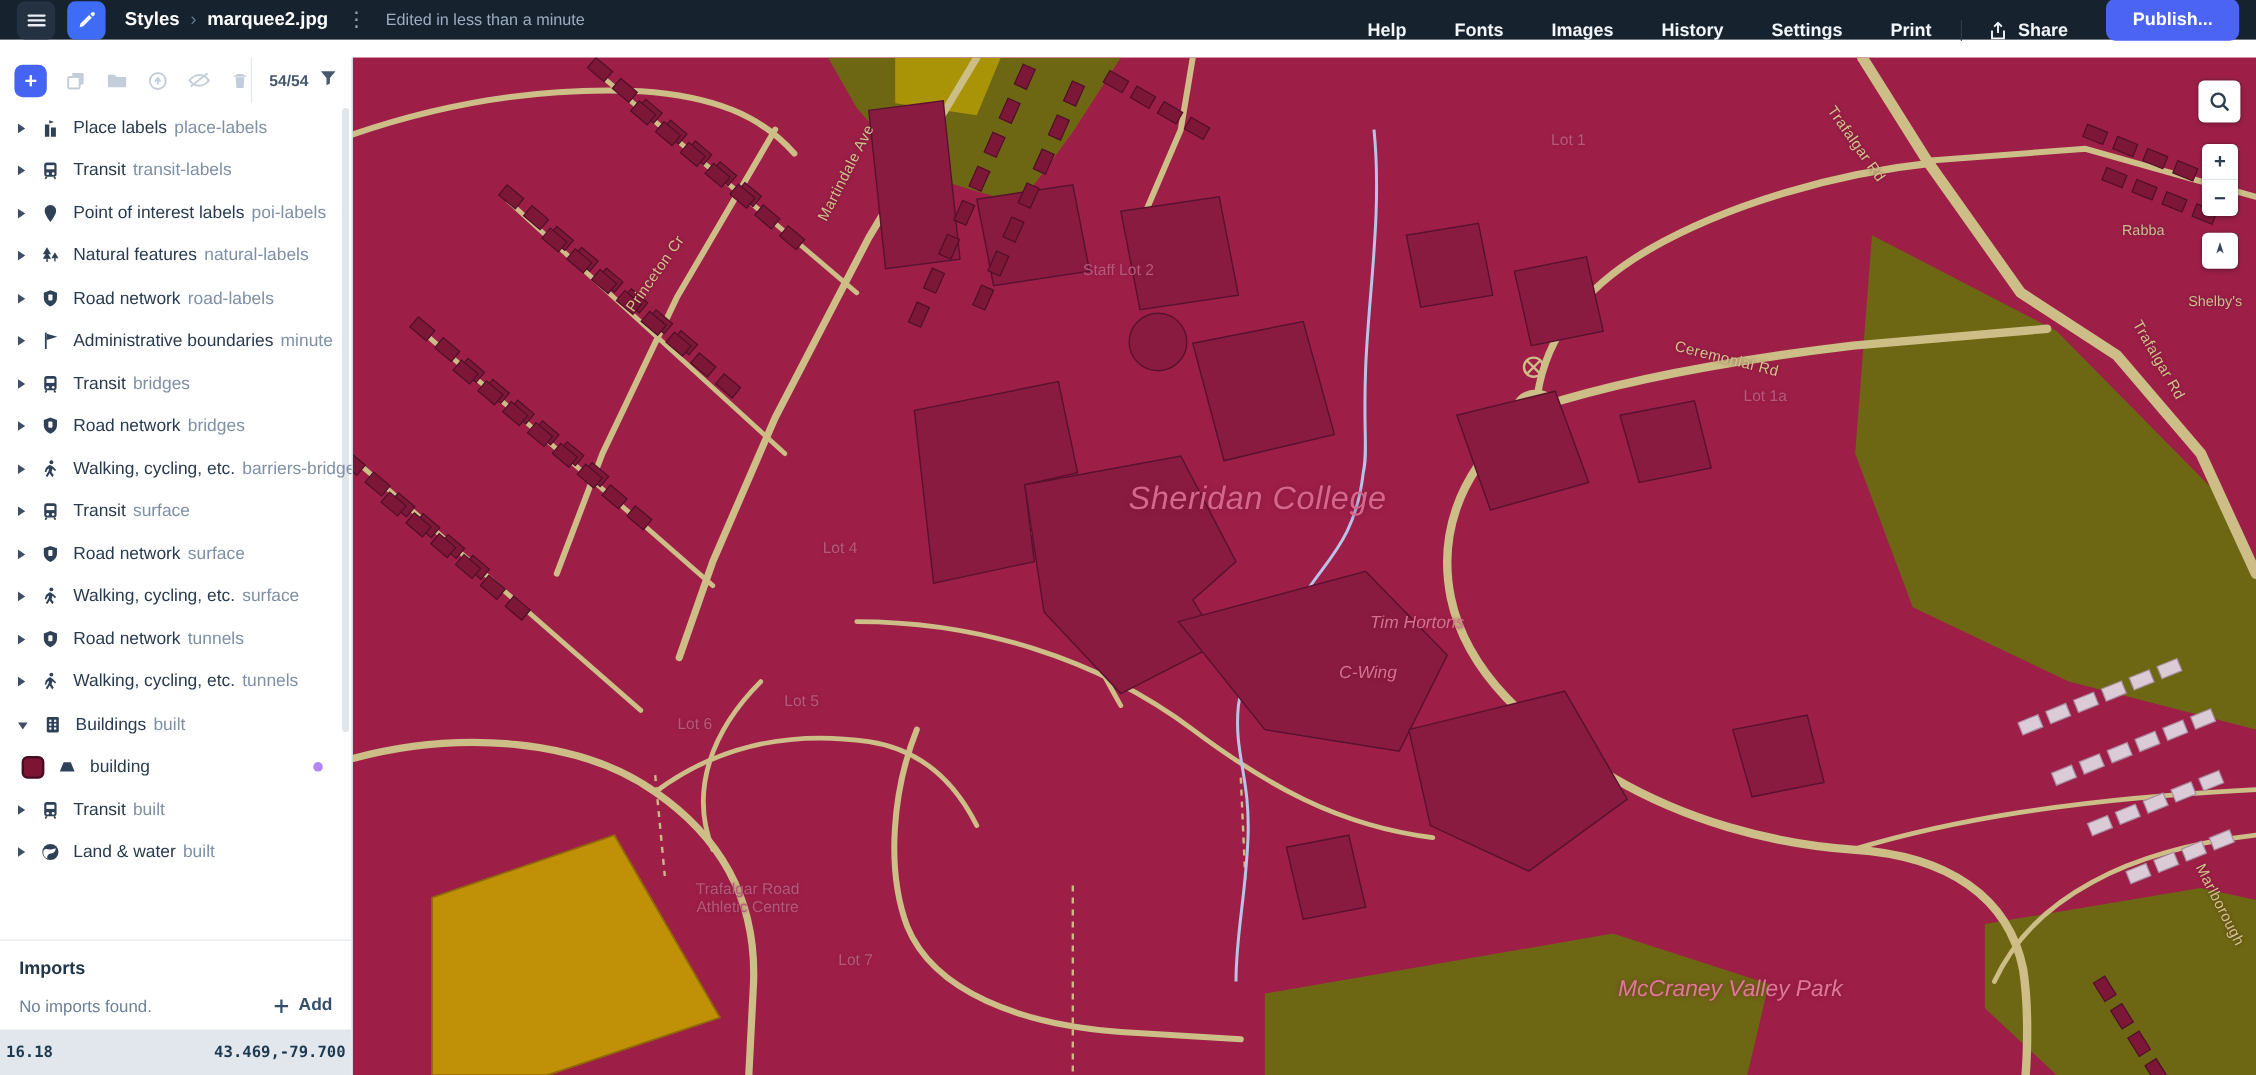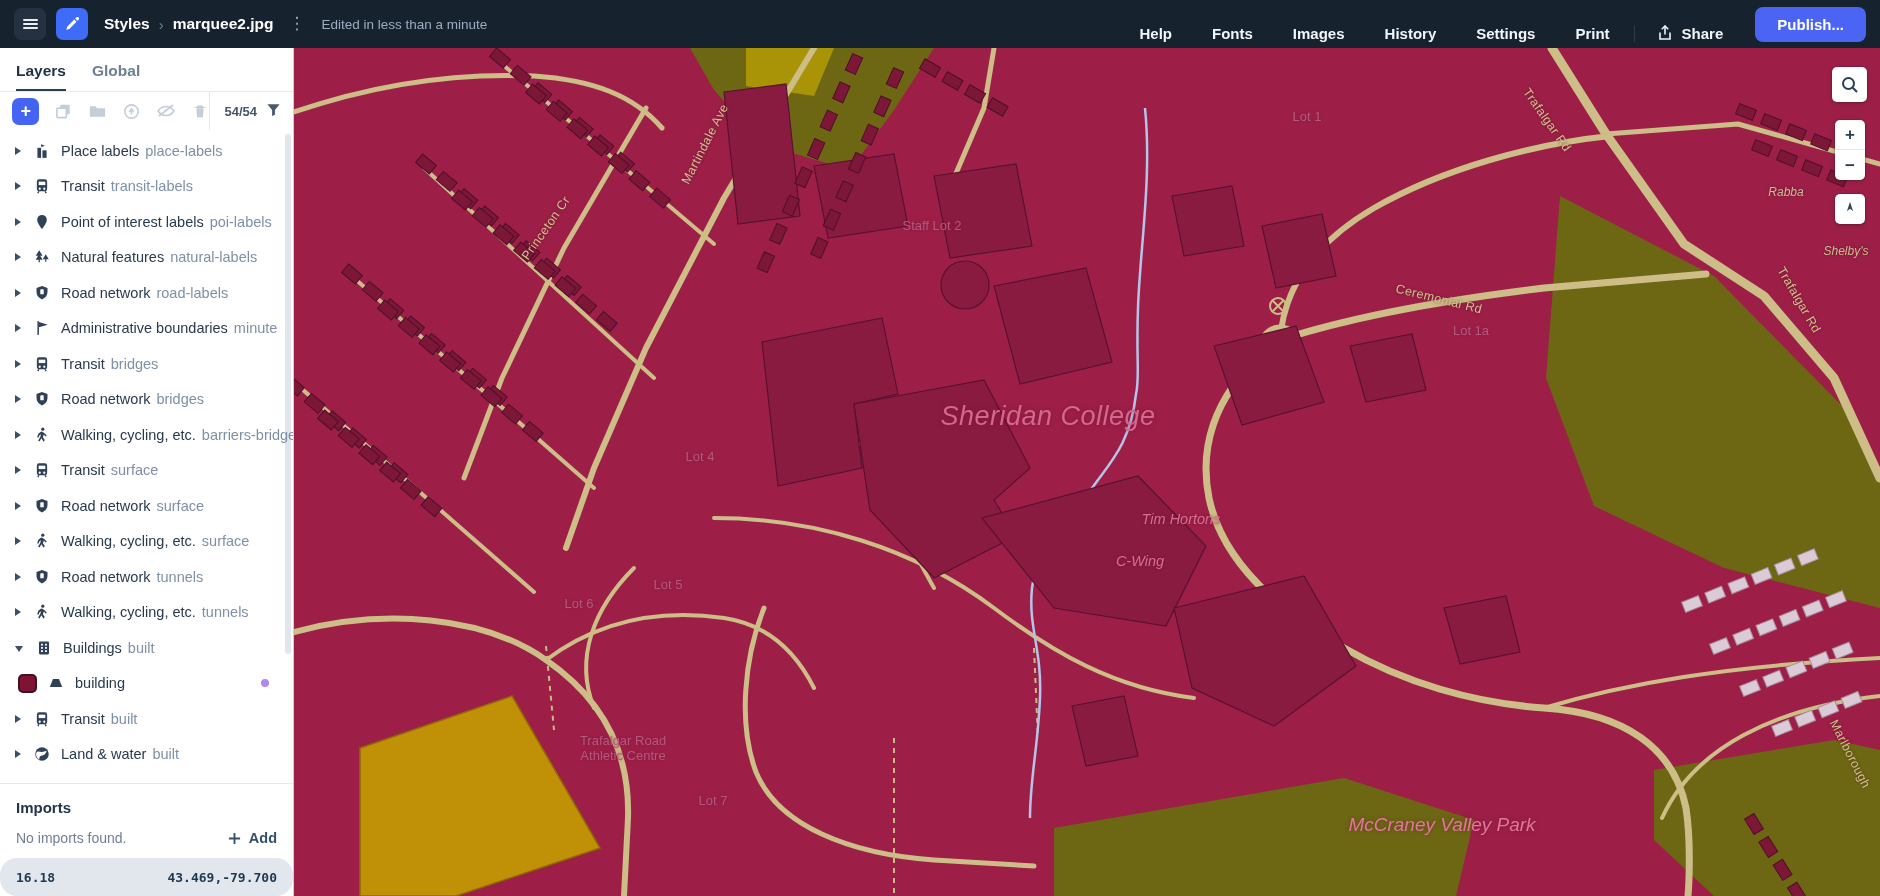--- a/index.html
+++ b/index.html
@@ -1,21 +1,21 @@
 <!DOCTYPE html>
 <html><head>
 <meta charset="utf-8">
 <style>
   * { box-sizing: border-box; margin: 0; padding: 0; }
   html,body { width:1880px; height:896px; }
   body { font-family:"Liberation Sans",sans-serif; overflow:hidden; background:#fff; }
   #app { position:relative; width:1880px; height:896px; overflow:hidden; }
 
   
-  #topbar { position:absolute; left:0; top:0; width:1880px; height:48px;
+  #topbar { position:absolute; left:0; top:0; width:1880px; height:33px;
     background:#16222e; display:flex; align-items:center; padding:0 14px; z-index:30; }
   .tb-btn { width:32px; height:32px; border-radius:7px; display:flex; align-items:center;
     justify-content:center; cursor:pointer; }
   #hamburger { background:#243140; }
   #hamburger .bar { display:block; width:15px; height:2px; background:#e8eef4; border-radius:1px; margin:2px auto; }
   #app-icon { background:#3f6cf6; margin-left:10px; }
   #breadcrumb { display:flex; align-items:center; margin-left:16px; gap:9px; }
   .crumb { color:#fff; font-weight:700; font-size:15.5px; cursor:pointer; }
   .crumb-sep { color:#6d8095; font-size:15px; }
   #kebab { color:#97a8bb; font-size:17px; letter-spacing:0; margin-left:6px; cursor:pointer; line-height:10px; }
@@ -56,33 +56,33 @@
   .swatch { width:19px; height:19px; border-radius:5px; border:2px solid #470d25; margin-right:11px; flex:none; }
   .dot { position:absolute; right:24px; top:50%; margin-top:-4px; width:8px; height:8px; border-radius:50%; }
   #scroll-thumb { position:absolute; right:2px; top:4px; width:6px; height:520px; border-radius:3px; background:#e1e6ec; }
   #imports { border-top:1px solid #e3e8ee; padding:15px 16px 12px 16px; }
   #imports-title { font-size:15px; font-weight:700; color:#22364a; margin-bottom:14px; }
   #imports-row { display:flex; align-items:center; justify-content:space-between; }
   #imports-empty { font-size:14px; color:#6d8096; }
   #imports-add { display:flex; align-items:center; gap:8px; color:#36506b; font-weight:700;
     font-size:14.5px; cursor:pointer; }
   #sb-status { height:38px; background:#e2e7ed; display:flex; align-items:center;
-    justify-content:space-between; padding:0 16px; font-family:"DejaVu Sans Mono",monospace;border-radius:17px; }
+    justify-content:space-between; padding:0 5px; font-family:"DejaVu Sans Mono",monospace; }
   #sb-zoom { font-size:13px; font-weight:700; color:#1d3950; }
   #sb-coords { font-size:13px; font-weight:600; color:#1d3950; }
 
   
   #map { position:absolute; left:294px; top:48px; width:1586px; height:848px; overflow:hidden;
     background:#9d1f48; cursor:grab; }
   #map svg.base { position:absolute; left:0; top:0; }
   #map-labels { position:absolute; left:0; top:0; width:100%; height:100%; pointer-events:none; }
   .ml { position:absolute; white-space:pre; text-align:center; transform:translate(-50%,-50%); }
   .ml.lot { color:#b4597c; font-size:13px; text-shadow:0 0 3px rgba(120,20,55,.55); }
   .ml.road { color:#d3c28b; font-size:12.5px; letter-spacing:.4px; text-shadow:0 0 3px rgba(70,15,35,.6); }
-  .ml.road2 { color:#cdbd8e; font-size:12px; text-shadow:0 0 3px rgba(70,15,35,.6);font-style:italic; }
+  .ml.road2 { color:#cdbd8e; font-size:12px; text-shadow:0 0 3px rgba(70,15,35,.6); }
   .ml.poi { color:#d3718f; font-style:italic; font-size:14.5px; text-shadow:0 0 3px rgba(110,15,50,.6); }
   .ml.place { color:#d5678d; font-style:italic; font-size:27px; letter-spacing:.5px;
     text-shadow:0 0 4px rgba(110,15,50,.55); }
   .ml.park { color:#df7899; font-style:italic; font-size:19px; text-shadow:0 0 4px rgba(110,15,50,.55); }
   .map-ctl { position:absolute; background:#fff; border-radius:5px;
     box-shadow:0 0 0 1px rgba(20,30,45,.12), 0 1px 4px rgba(0,0,0,.25); z-index:10; }
   #ctl-search { right:13px; top:19px; width:35px; height:35px; display:flex; align-items:center;
     justify-content:center; cursor:pointer; }
   #ctl-zoom { right:15px; top:72px; width:30px; }
   #ctl-zoom button { display:block; width:30px; height:30px; border:none; background:transparent;
@@ -134,24 +134,20 @@
               <path d="M3 7.5v6.5h10V7.5"></path>
             </g>
           </svg>
         <span>Share</span>
       </div>
       <button id="publish-btn">Publish...</button>
     </div>
   </div>
 
   <div id="sidebar">
-    <div id="tabs">
-      <div class="tab active">Layers</div>
-      <div class="tab inactive">Global</div>
-    </div>
     <div id="layer-toolbar">
       <button id="add-layer-btn">+</button>
       <span class="tool-ic">
         <svg width="19" height="19" viewBox="0 0 20 20" fill="none" stroke="#c4cedb" stroke-width="1.7">
             <rect x="6.5" y="3" width="10" height="10" rx="1" fill="#c4cedb" stroke="none"></rect>
             <rect x="3" y="6.5" width="10" height="10" rx="1" fill="#fff"></rect>
           </svg>
       </span>
       <span class="tool-ic">
         <svg width="19" height="19" viewBox="0 0 20 20">

